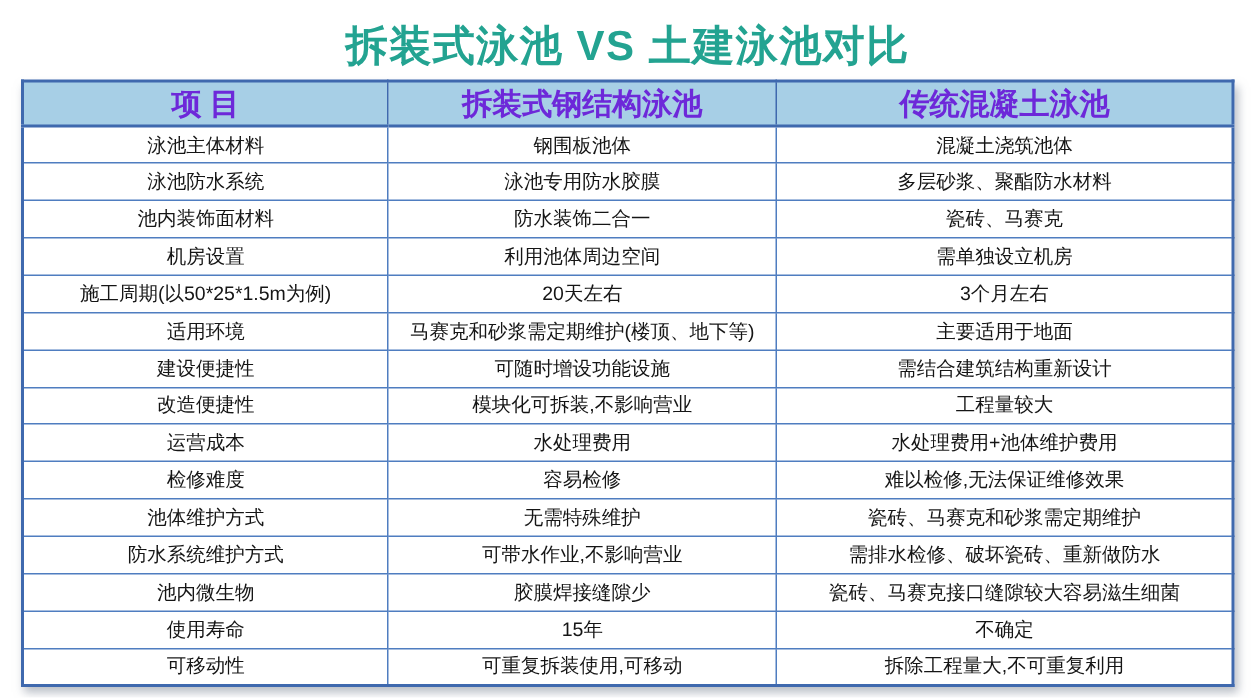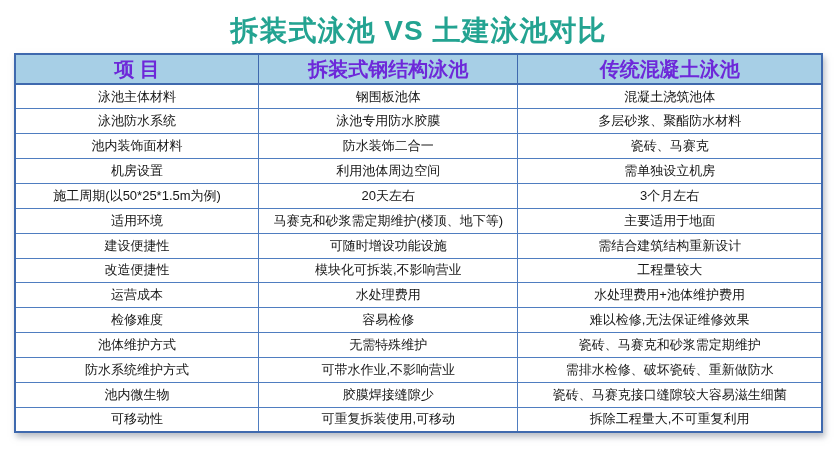--- a/index.html
+++ b/index.html
@@ -135,19 +135,24 @@
           <td>防水系统维护方式</td>
           <td>可带水作业,不影响营业</td>
           <td>需排水检修、破坏瓷砖、重新做防水</td>
         </tr>
         <tr>
           <td>池内微生物</td>
           <td>胶膜焊接缝隙少</td>
           <td>瓷砖、马赛克接口缝隙较大容易滋生细菌</td>
         </tr>
         <tr>
+          <td>使用寿命</td>
+          <td>15年</td>
+          <td>不确定</td>
+        </tr>
+        <tr>
           <td>可移动性</td>
           <td>可重复拆装使用,可移动</td>
           <td>拆除工程量大,不可重复利用</td>
         </tr>
       </tbody>
   </table>
 </div>
 
 </body></html>

